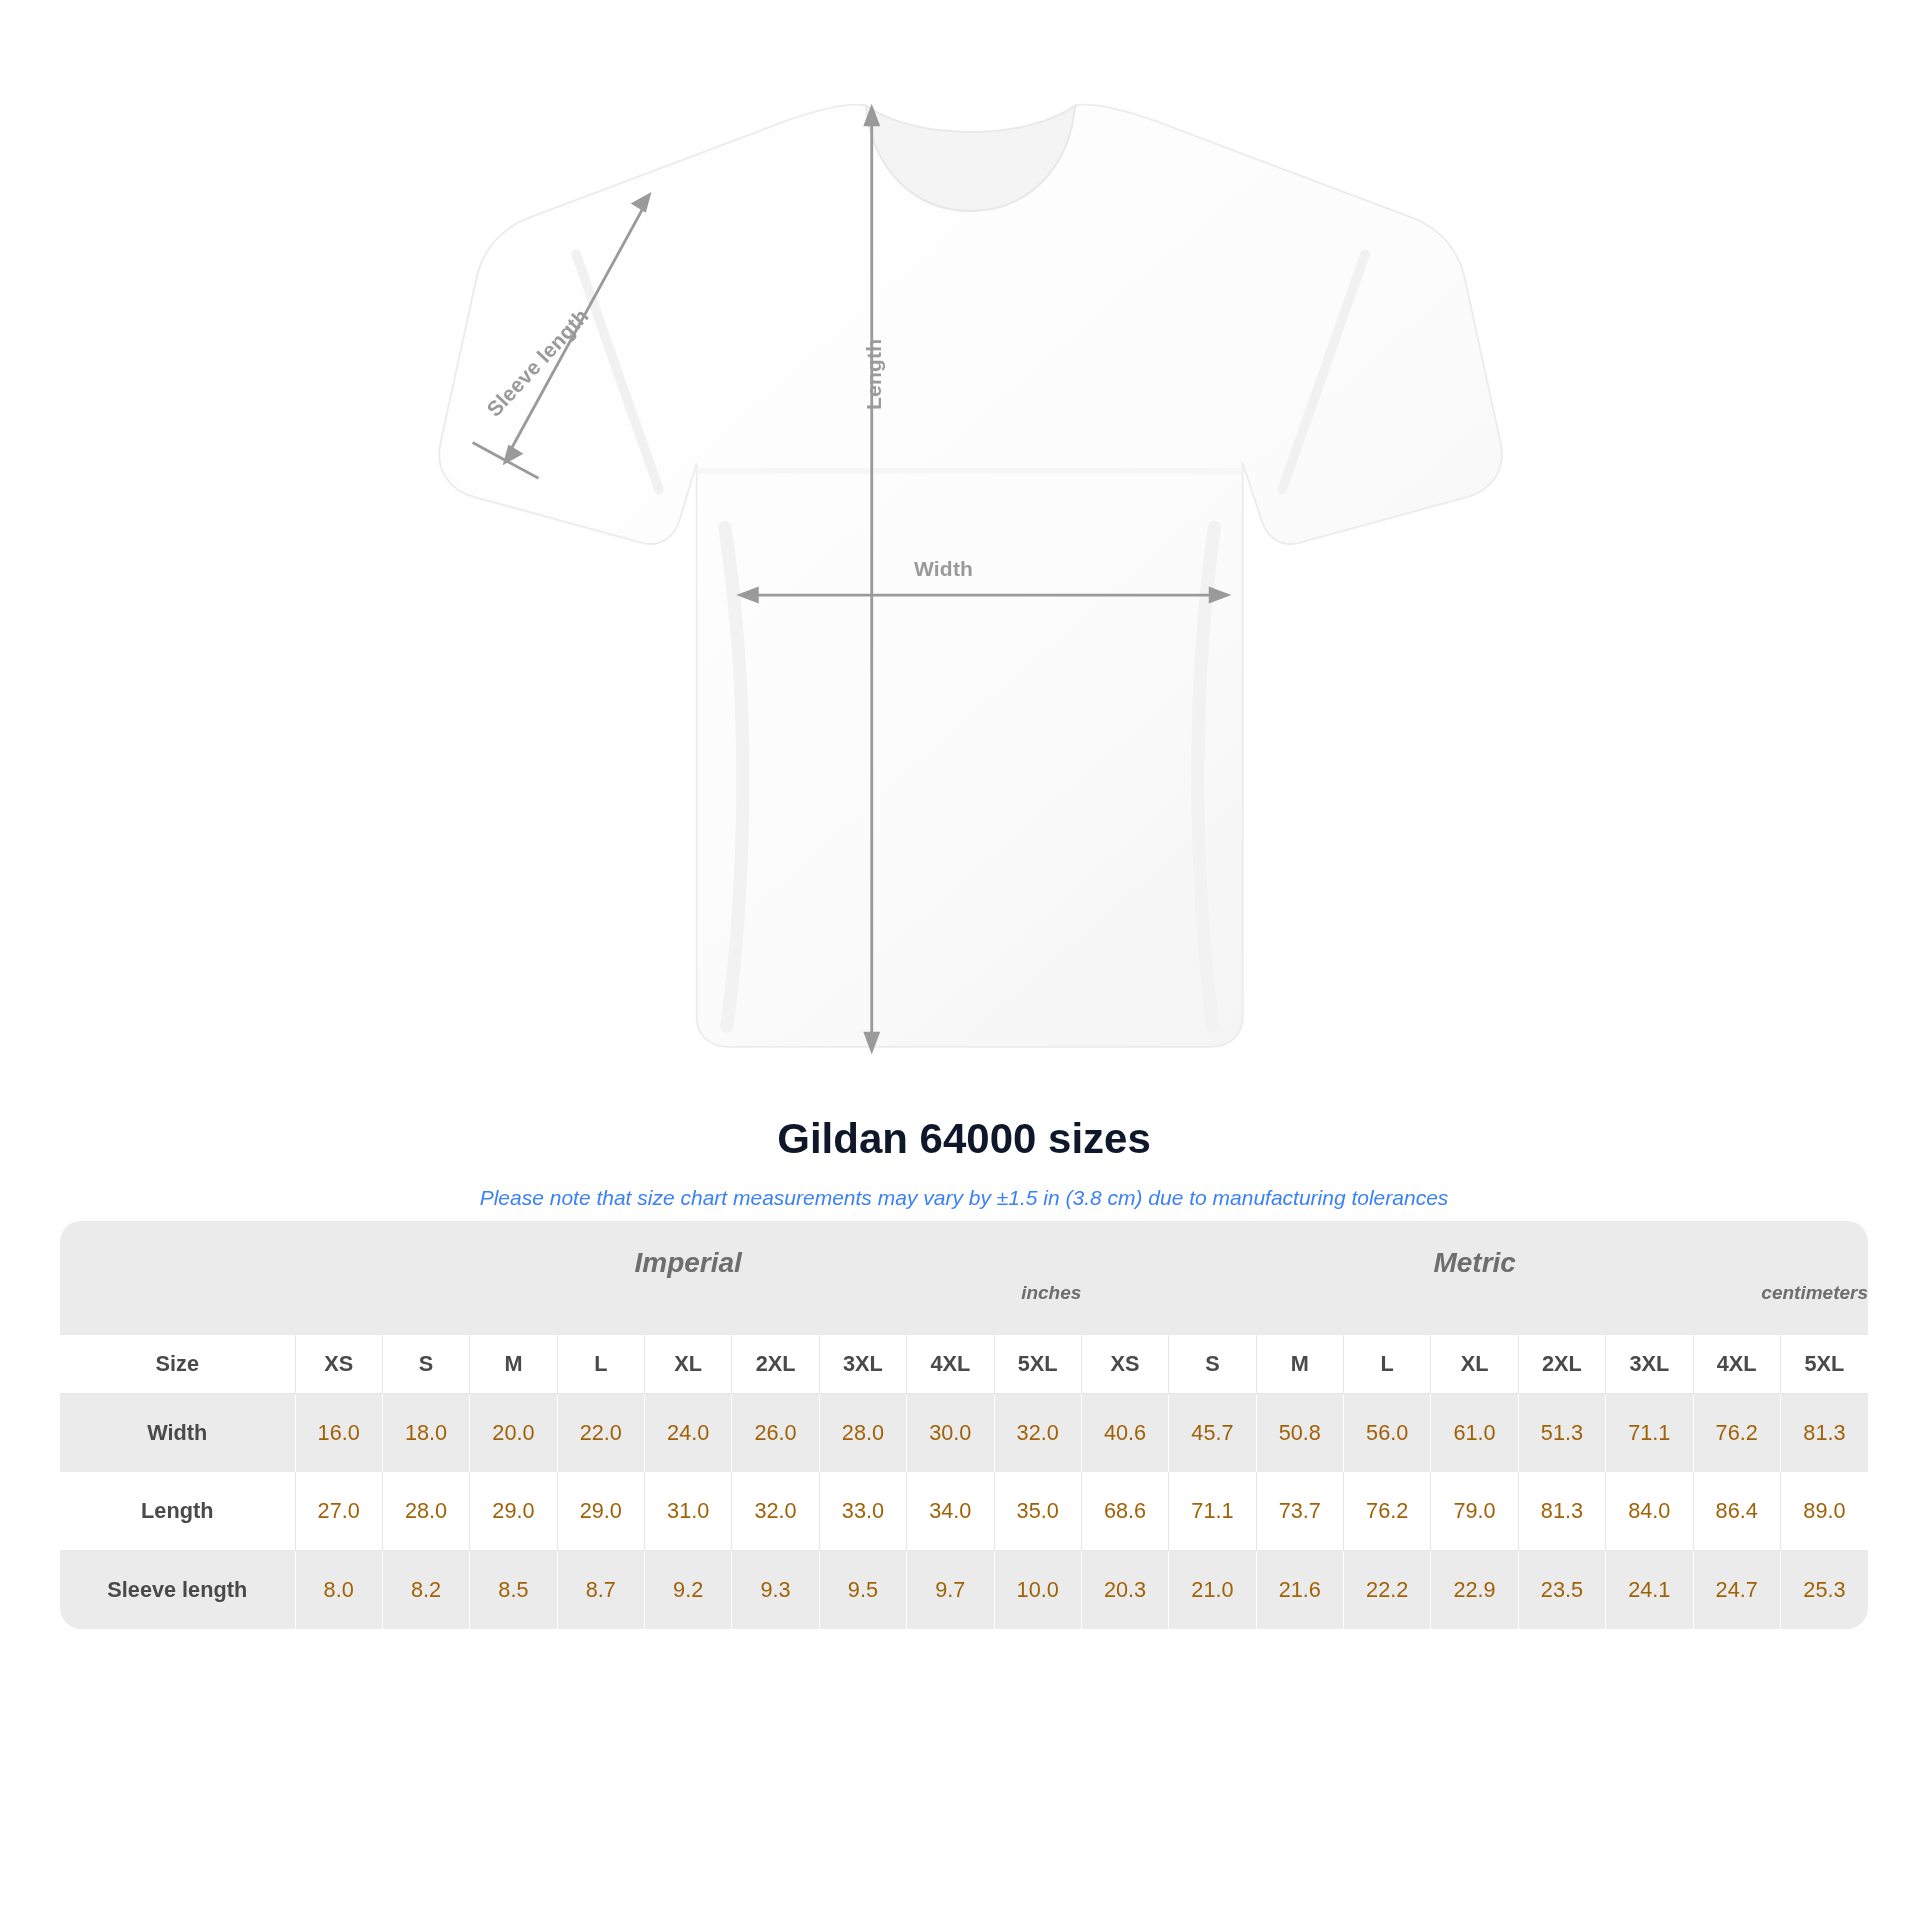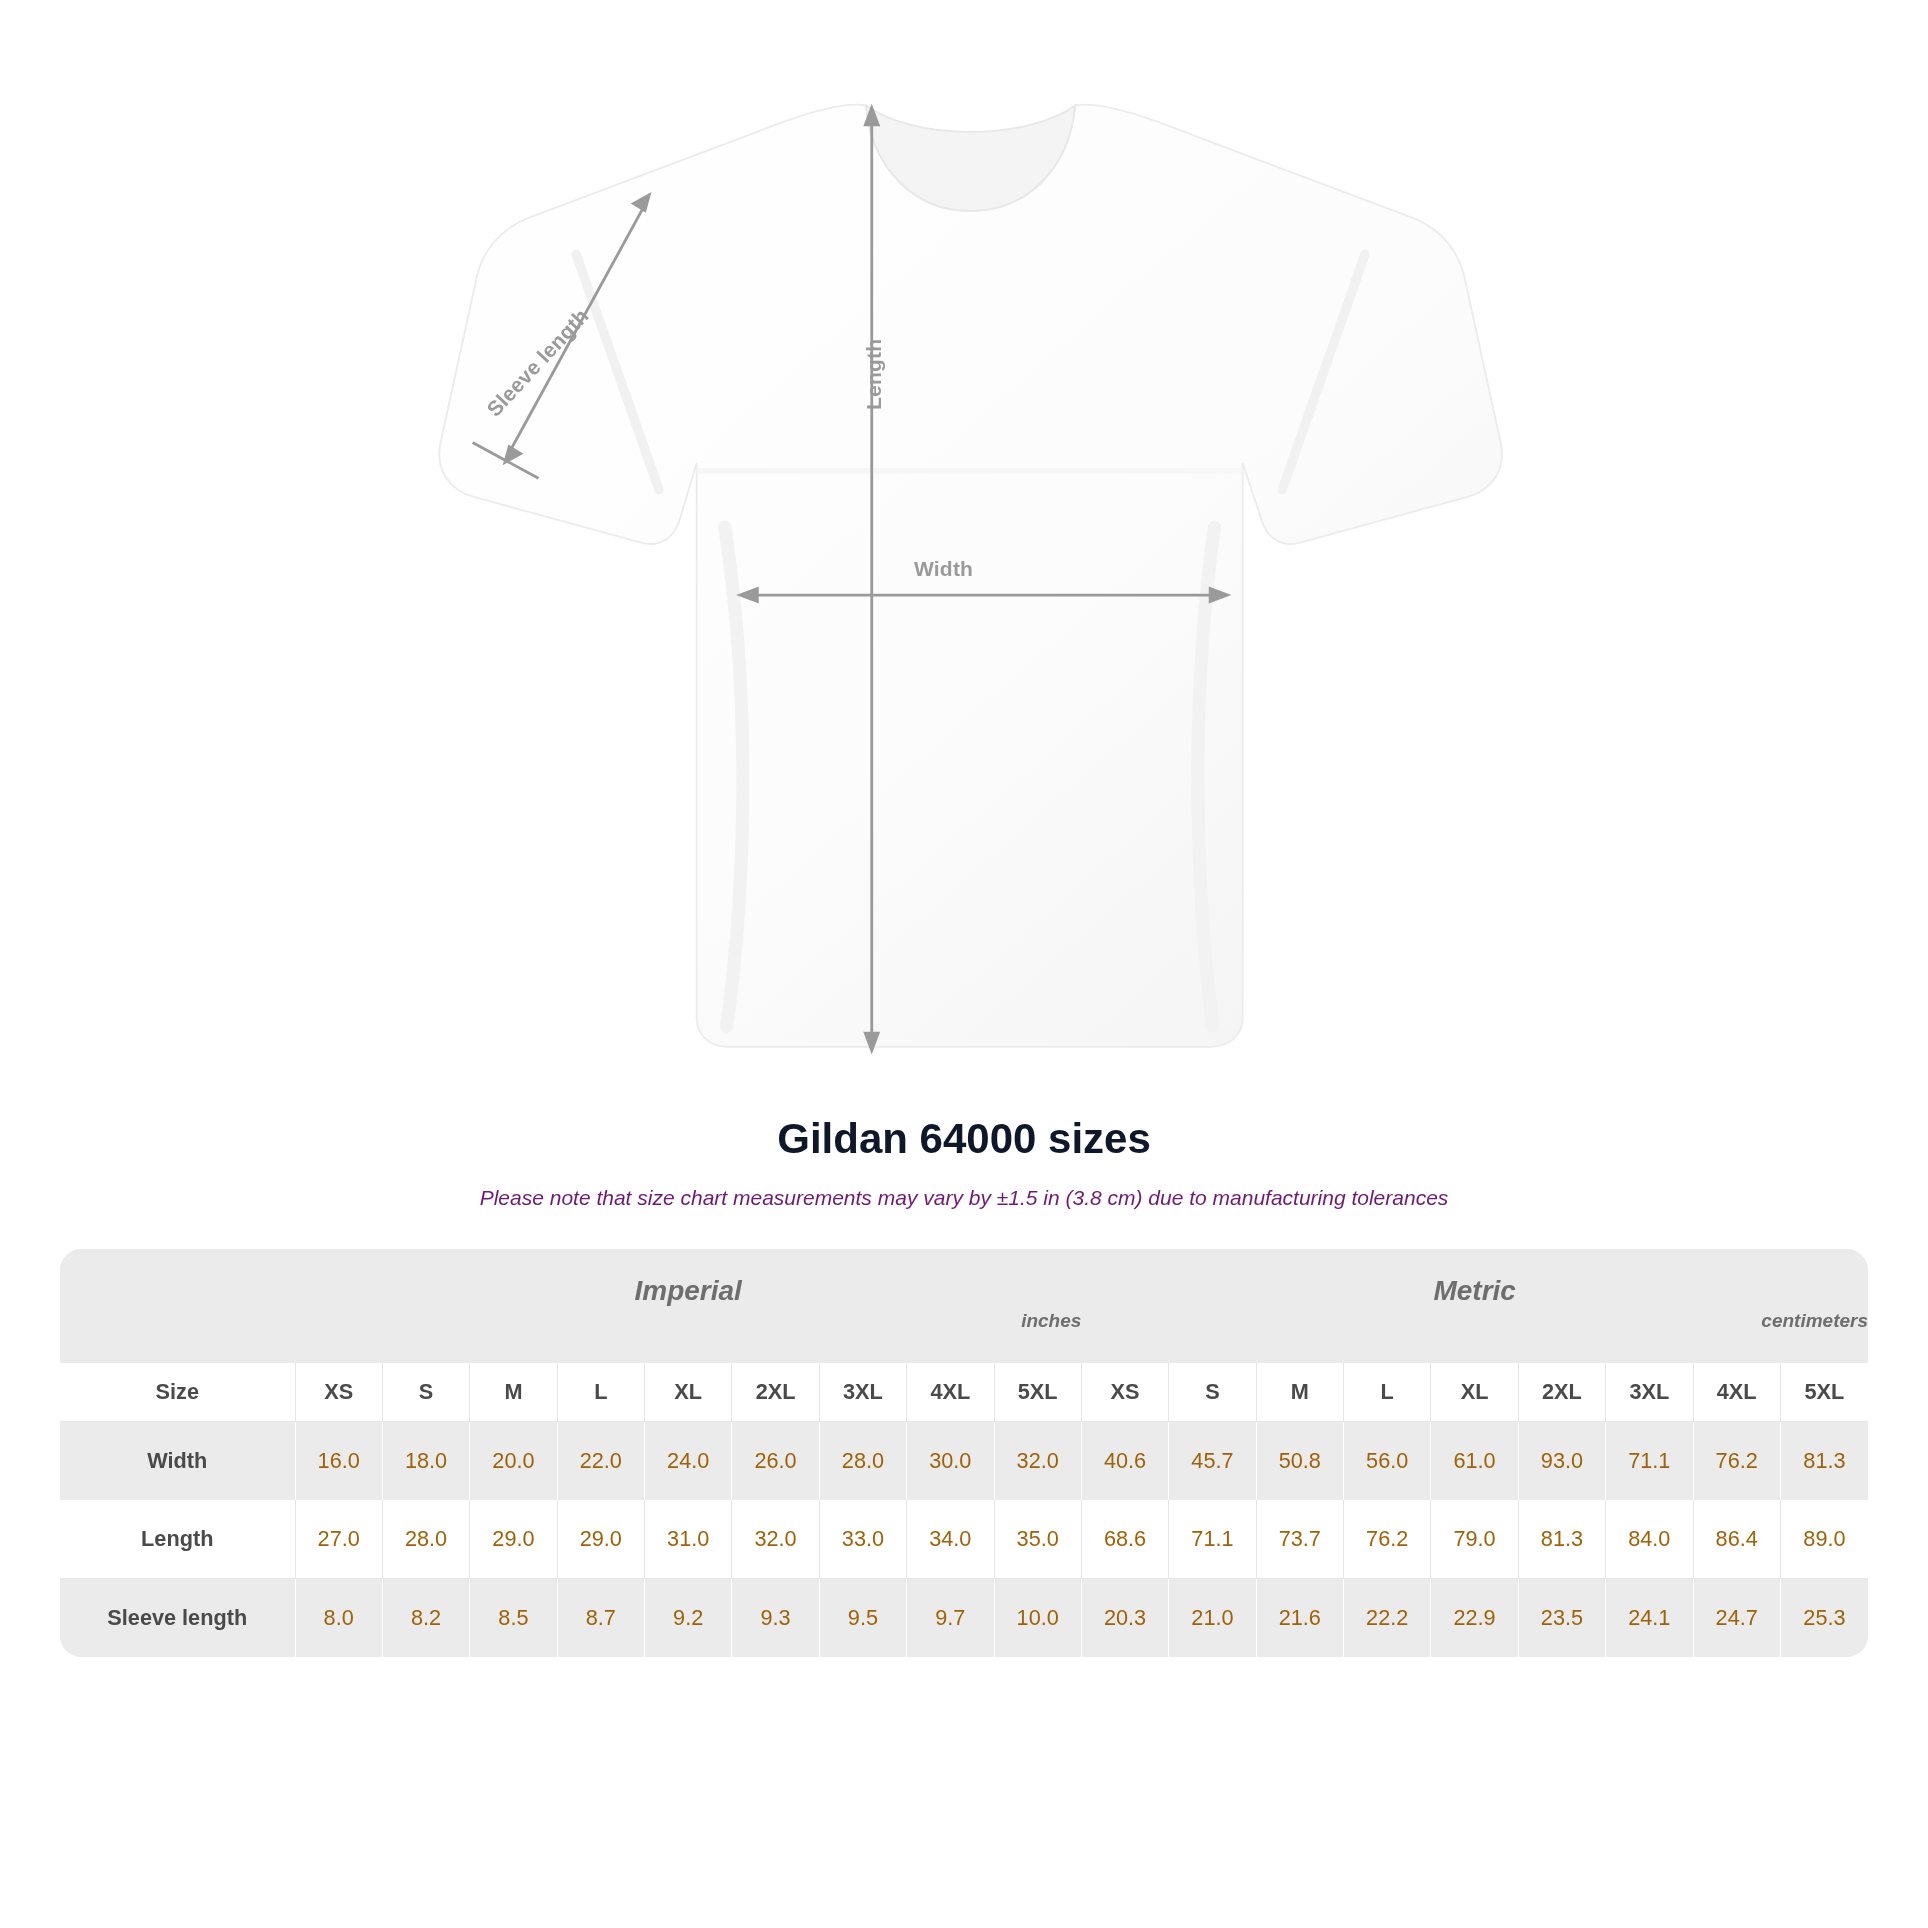--- a/index.html
+++ b/index.html
@@ -66,22 +66,22 @@
   }
   .chart-title {
     font-size: 42px;
     font-weight: bold;
     color: #0f172a;
     margin: 0 0 23px 0;
   }
   .chart-note {
     font-size: 21px;
     font-style: italic;
-    color: #701a75;
-    margin: 0 0 39px 0;
+    color: #3b82f6;
+    margin: 0 0 11px 0;
   }
 
   
   .table-shell {
     width: 1808px;
     margin: 4px auto;
     border-radius: 21px;
     overflow: hidden;
     background: #ffffff;
   }
@@ -293,21 +293,21 @@
           <td>24.0</td>
           <td>26.0</td>
           <td>28.0</td>
           <td>30.0</td>
           <td>32.0</td>
           <td>40.6</td>
           <td>45.7</td>
           <td>50.8</td>
           <td>56.0</td>
           <td>61.0</td>
-          <td>93.0</td>
+          <td>51.3</td>
           <td>71.1</td>
           <td>76.2</td>
           <td>81.3</td>
         </tr>
         <tr class="band plain">
           <th class="rowhead">Length</th>
           <td>27.0</td>
           <td>28.0</td>
           <td>29.0</td>
           <td>29.0</td>

